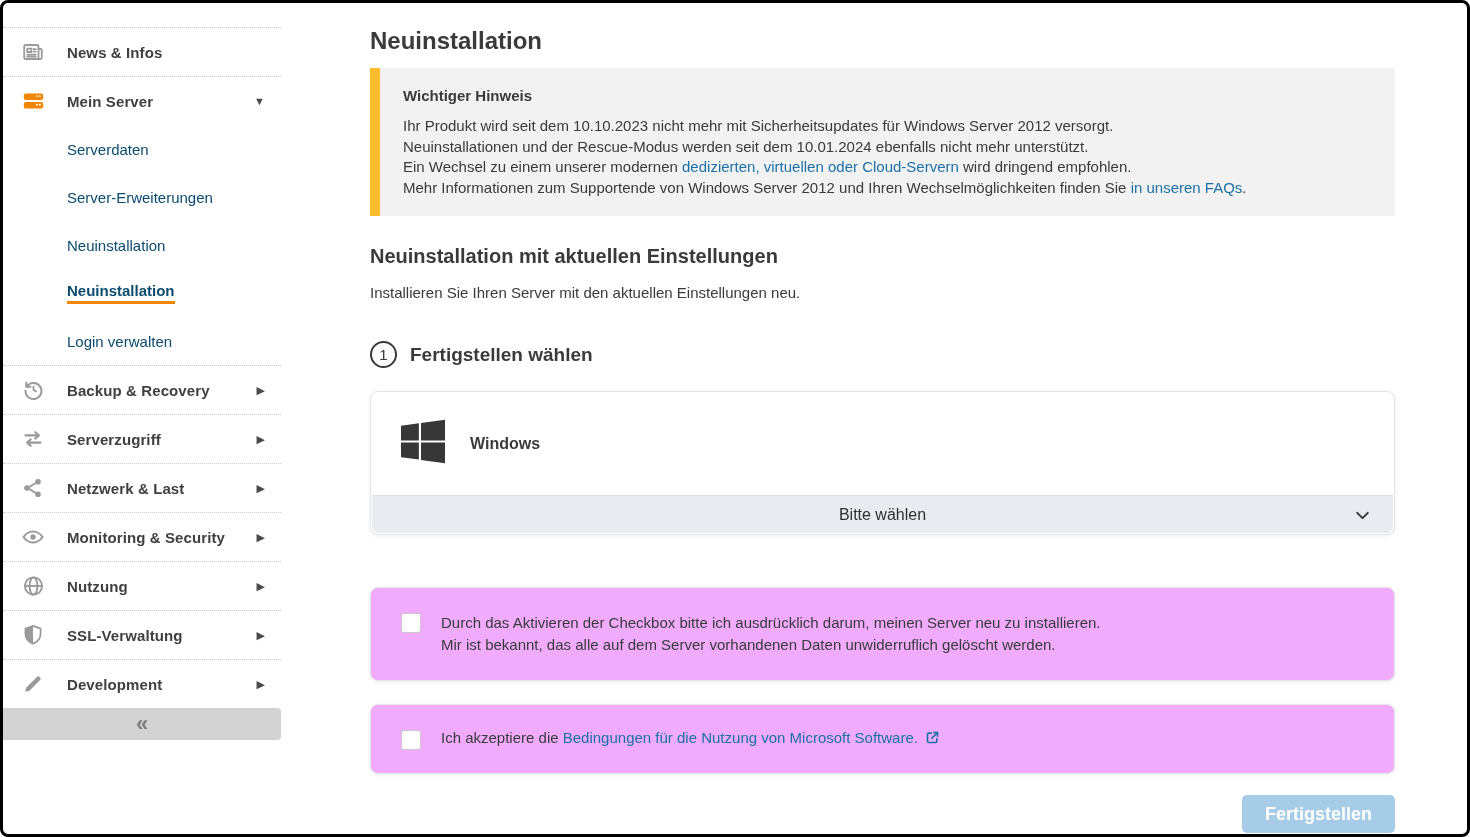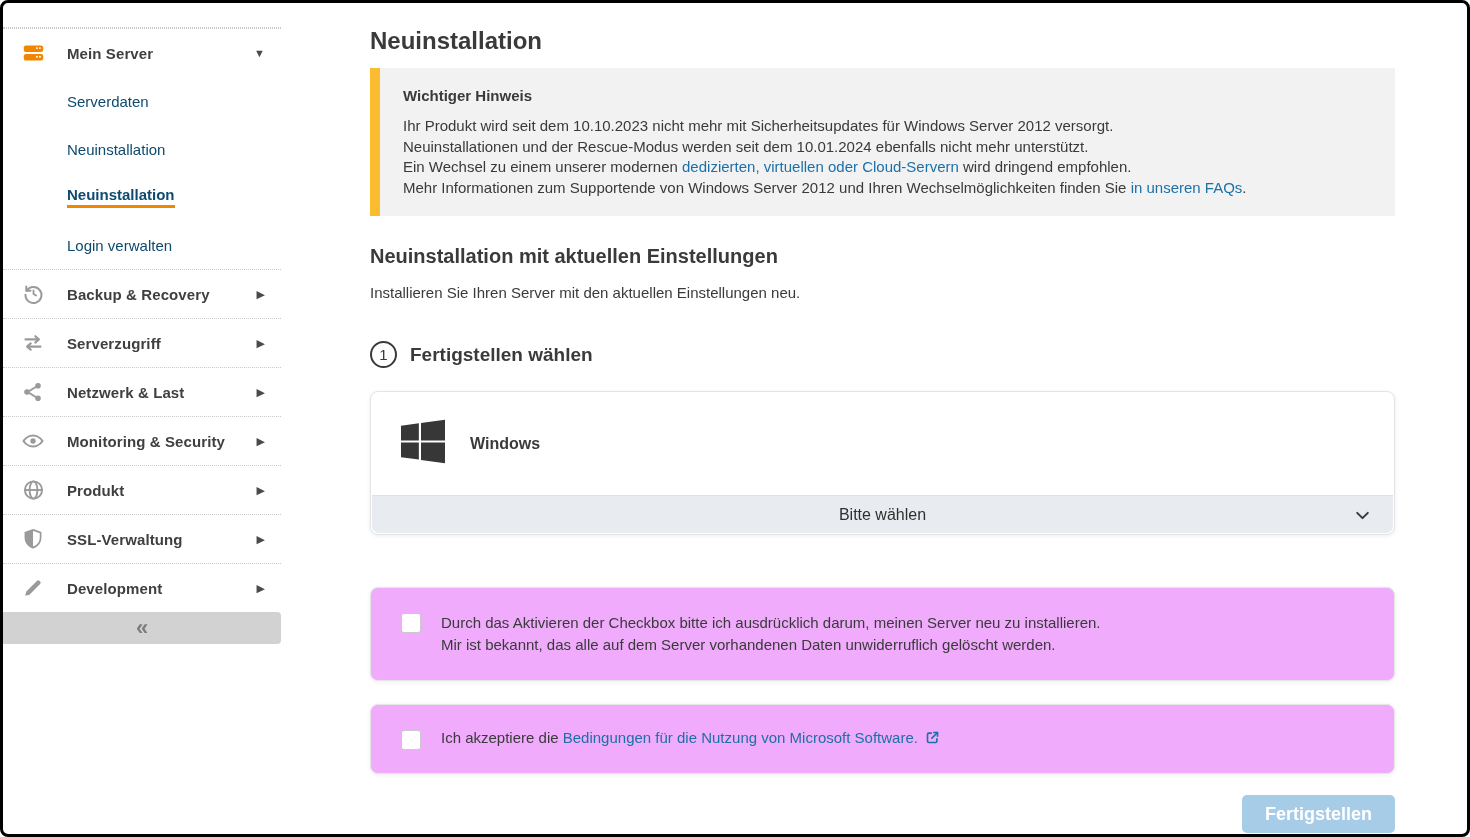--- a/index.html
+++ b/index.html
@@ -224,40 +224,54 @@
   }
 </style>
 </head>
 <body>
 
 <div class="frame">
 
   <nav class="sidebar">
     <div class="sep"></div>
 
+    <div class="nav-item">
+      <span class="nav-icon">
+        <svg width="26" height="24" viewBox="0 0 24 24" fill="none" stroke="#9a9a9a" stroke-width="1.8" stroke-linecap="round" stroke-linejoin="round">
+          <rect x="3.2" y="5" width="14.3" height="14" rx="1.6"></rect>
+          <path d="M17.5 9h2a1.3 1.3 0 0 1 1.3 1.3v7.2a1.5 1.5 0 0 1-1.5 1.5h-1.8"></path>
+          <path d="M6.2 8.6h4.2v3.4H6.2z"></path>
+          <path d="M12.6 9.2h2.1M12.6 11.6h2.1M6.2 14.6h8.5M6.2 16.6h8.5"></path>
+        </svg>
+      </span>
+      <span class="nav-label">News &amp; Infos</span>
+    </div>
 
     <div class="sep"></div>
 
     <div class="nav-item">
       <span class="nav-icon">
         <svg width="27" height="24" viewBox="0 0 24 24">
           <rect x="2.3" y="4.4" width="19.4" height="6.6" rx="2.2" fill="#F18700"></rect>
           <rect x="2.3" y="13" width="19.4" height="6.6" rx="2.2" fill="#F18700"></rect>
           <circle cx="15.4" cy="7.1" r="0.95" fill="#fff"></circle>
             <circle cx="18.4" cy="7.1" r="0.95" fill="#fff"></circle>
           <circle cx="15.4" cy="15.7" r="0.95" fill="#fff"></circle>
             <circle cx="18.4" cy="15.7" r="0.95" fill="#fff"></circle>
         </svg>
       </span>
       <span class="nav-label">Mein Server</span>
       <span class="nav-chevron">▼</span>
     </div>
 
     <div class="sub-item">
       <span class="sub-label">Serverdaten</span>
+    </div>
+    <div class="sub-item">
+      <span class="sub-label">Server-Erweiterungen</span>
     </div>
     <div class="sub-item">
       <span class="sub-label">Neuinstallation</span>
     </div>
     <div class="sub-item active">
       <span class="sub-label">Neuinstallation</span>
     </div>
     <div class="sub-item">
       <span class="sub-label">Login verwalten</span>
     </div>
@@ -321,21 +335,21 @@
     <div class="sep"></div>
 
     <div class="nav-item">
       <span class="nav-icon">
         <svg width="25" height="24" viewBox="0 0 24 24" fill="none" stroke="#9a9a9a" stroke-width="1.9">
           <circle cx="12" cy="12" r="8.6"></circle>
           <path d="M3.6 12h16.8"></path>
           <ellipse cx="12" cy="12" rx="3.9" ry="8.6"></ellipse>
         </svg>
       </span>
-      <span class="nav-label">Produkt</span>
+      <span class="nav-label">Nutzung</span>
       <span class="nav-chevron">▶</span>
     </div>
     <div class="sep"></div>
 
     <div class="nav-item">
       <span class="nav-icon">
         <svg width="24" height="24" viewBox="0 0 24 24">
           <path d="M12 2.9l7.6 2.8v5c0 4.9-3.3 8.2-7.6 9.9-4.3-1.7-7.6-5-7.6-9.9v-5L12 2.9z" fill="none" stroke="#9a9a9a" stroke-width="1.7"></path>
           <path d="M12 2.9L4.4 5.7v5c0 4.9 3.3 8.2 7.6 9.9V2.9z" fill="#9a9a9a"></path>
         </svg>

